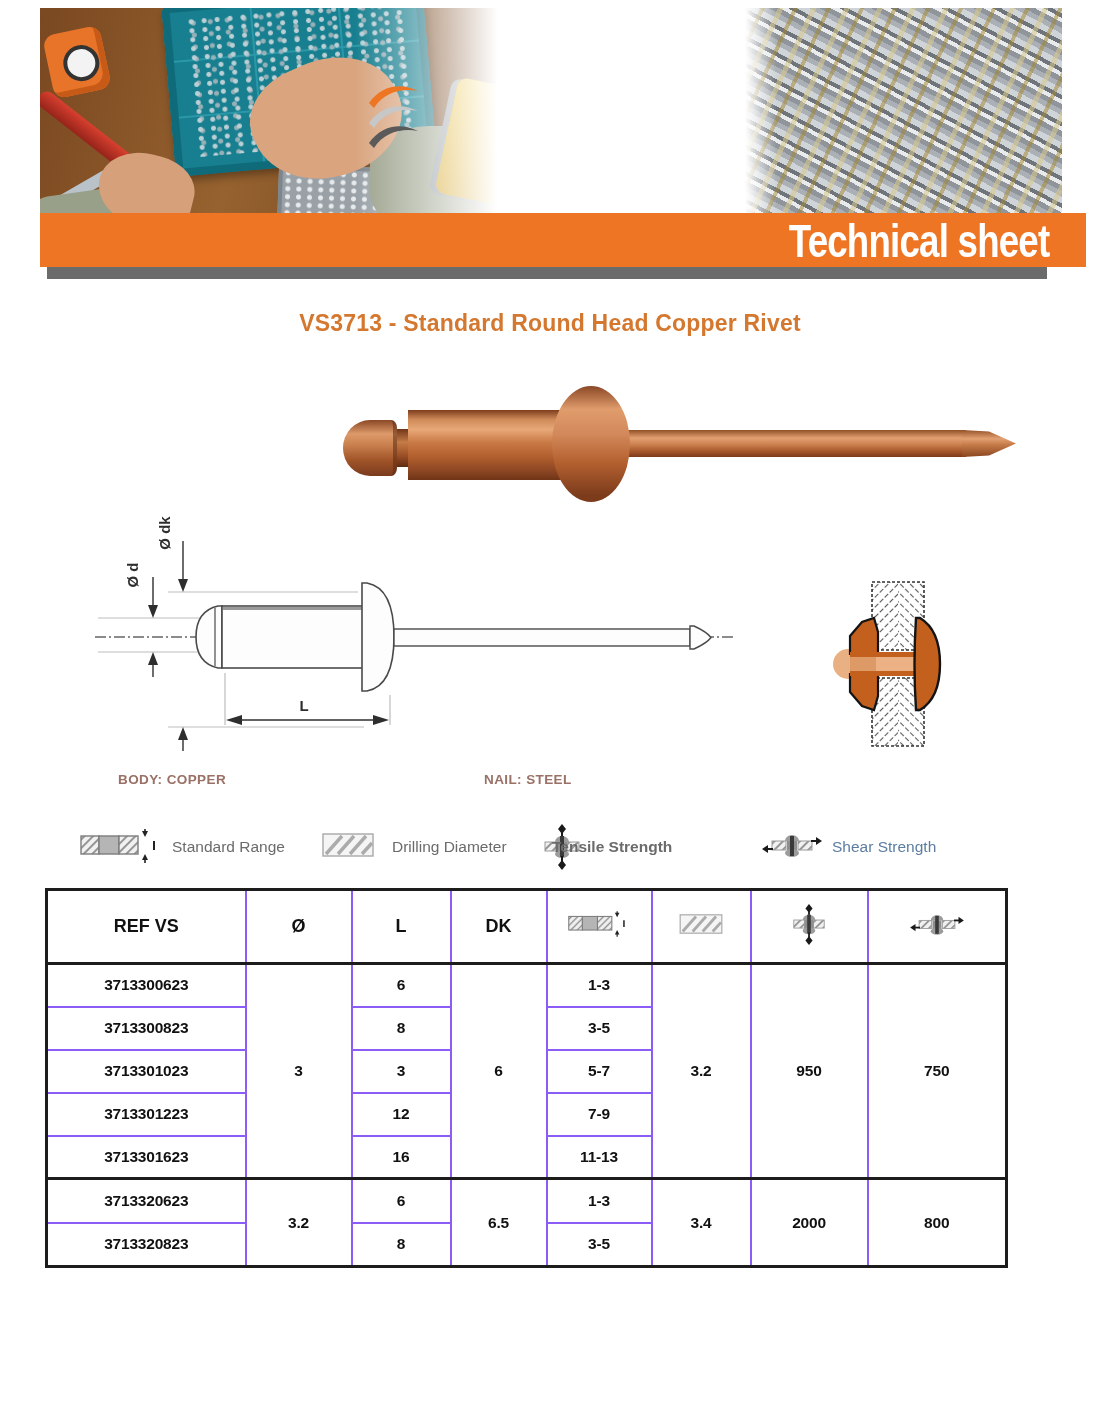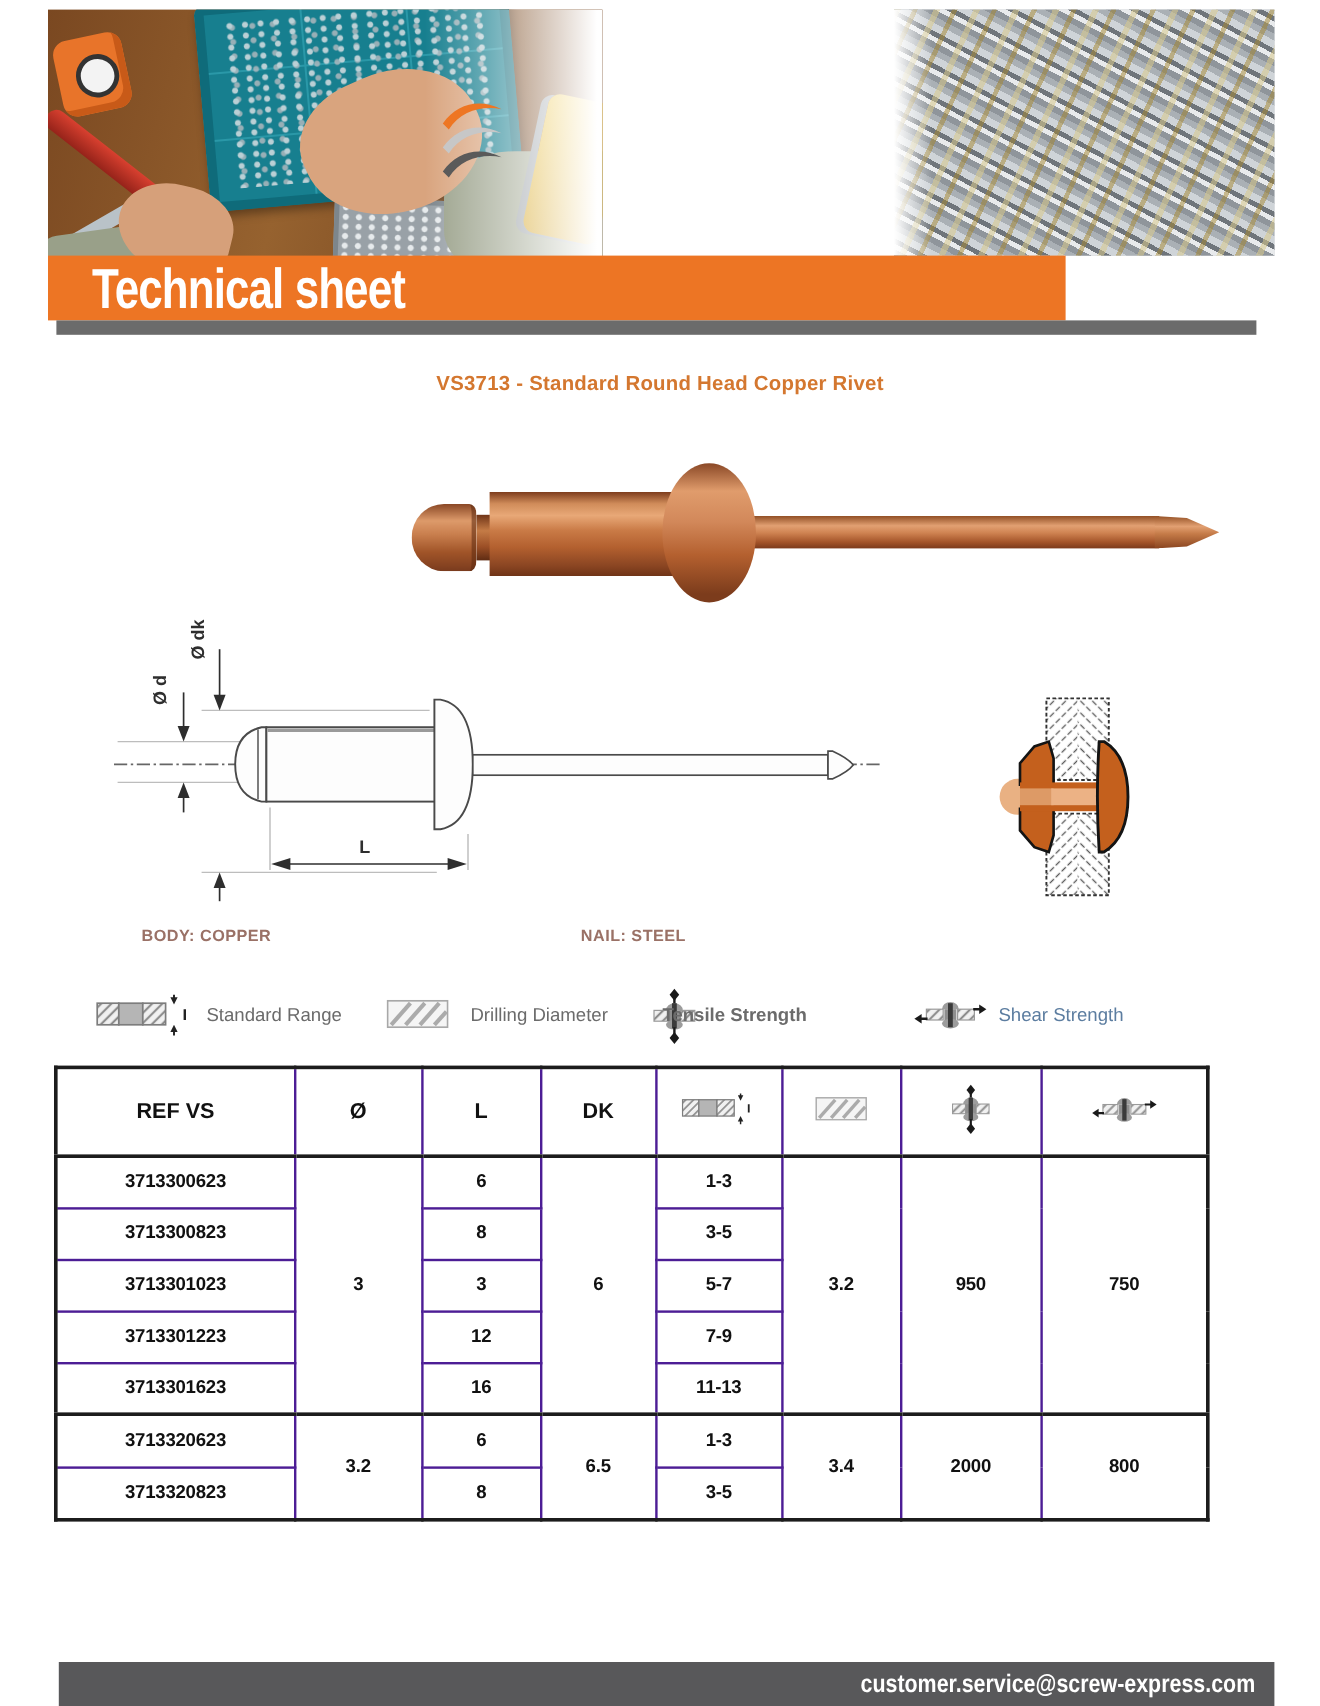--- a/index.html
+++ b/index.html
@@ -35,26 +35,26 @@
         #b9bdc2; }
   .photo-right .fade { position:absolute; inset:0; background:linear-gradient(90deg,#ffffff 0%, rgba(255,255,255,0) 10%); }
 
   
   .logo { position:absolute; left:366px; top:74px; height:86px; display:flex; align-items:center; gap:10px; }
   .logo-text { font-size:38px; font-weight:700; letter-spacing:-1px; white-space:nowrap; }
   .logo-text .dark { color:#55565a; }
   .logo-text .orange { color:#ee7623; font-style:italic; }
 
   
-  .banner { position:absolute; left:40px; top:213px; width:848px; height:54px; background:#ed7524; display:flex; align-items:center; justify-content:flex-start; }
+  .banner { position:absolute; left:40px; top:213px; width:1046px; height:54px; background:#ed7524; display:flex; align-items:center; justify-content:flex-end; }
   .banner-title { color:#ffffff; font-size:47px; font-weight:800; letter-spacing:-1px; transform:scaleX(.78); white-space:nowrap; }
   .banner-underbar { position:absolute; left:47px; top:267px; width:1000px; height:12px; background:#6b6b6b; }
 
   
-  .product-title { position:absolute; left:0; top:310px; width:1100px; text-align:center; color:#d4772f; font-size:17px; font-weight:600; letter-spacing:.2px; }
+  .product-title { position:absolute; left:0; top:310px; width:1100px; text-align:center; color:#d4772f; font-size:23px; font-weight:600; letter-spacing:.2px; }
 
   
   .rivet-photo { position:absolute; left:310px; top:383px; width:700px; height:122px; }
   .rivet-photo div { position:absolute; }
   .rv-knob { left:33px; top:37px; width:54px; height:56px; border-radius:27px 6px 6px 27px / 28px 8px 8px 28px;
       background:linear-gradient(180deg,#8a4826,#dd9a6a 25%,#c97f4e 45%,#a05428 72%,#7a3b1e); border-right:4px solid rgba(92,42,16,.55); }
   .rv-collar { left:87px; top:46px; width:12px; height:38px; background:linear-gradient(180deg,#703518,#c47b46 35%,#9c4f26 70%,#5f2c13); }
   .rv-body { left:98px; top:27px; width:158px; height:70px;
       background:linear-gradient(180deg,#7e3d1d 0%,#d08c5a 14%,#e8a877 28%,#c97a46 46%,#b3602f 66%,#8a4522 88%,#6f3417 100%); }
   .rv-flange { left:242px; top:3px; width:78px; height:116px; border-radius:50%;
@@ -74,21 +74,21 @@
   .material-body { left:118px; }
   .material-nail { left:484px; }
 
   
   .legend { position:absolute; left:0; top:820px; width:1100px; height:56px; }
   .legend-item { position:absolute; }
   .legend-label { position:absolute; top:18px; font-size:15.5px; color:#6b6b6b; white-space:nowrap; }
 
   
   .spec-table { position:absolute; left:45px; top:888px; width:960px; border-collapse:collapse; table-layout:fixed; }
-  .spec-table th, .spec-table td { border:2px solid #4c1d95; text-align:center; vertical-align:middle; background:#fff; }
+  .spec-table th, .spec-table td { border:2px solid #8b5cf6; text-align:center; vertical-align:middle; background:#fff; }
   .spec-table { border:3px solid #1c1c1c; }
   .spec-table thead tr { height:74px; }
   .spec-table tbody tr { height:43px;padding-left:36px; }
   .spec-table tbody tr.g2 { height:44px; }
   .spec-table th { font-size:18px; font-weight:700; color:#111; }
   .spec-table td { font-size:15.5px; font-weight:700; color:#111; letter-spacing:-.2px; }
   .spec-table tr.group-start td { border-top:3px solid #1c1c1c; }
 
   
   .footer-bar { position:absolute; left:49px; top:1385px; width:1013px; height:37px; background:#58585a; }
@@ -394,17 +394,14 @@
         <td rowspan="2">800</td>
       </tr>
       <tr class="g2">
         <td>3713320823</td>
         <td>8</td>
         <td>3-5</td>
       </tr>
     </tbody>
   </table>
 
-  <div class="footer-bar">
-    <span class="footer-email">customer.service@screw-express.com</span>
-  </div>
 
 </div>
 
 </body></html>

